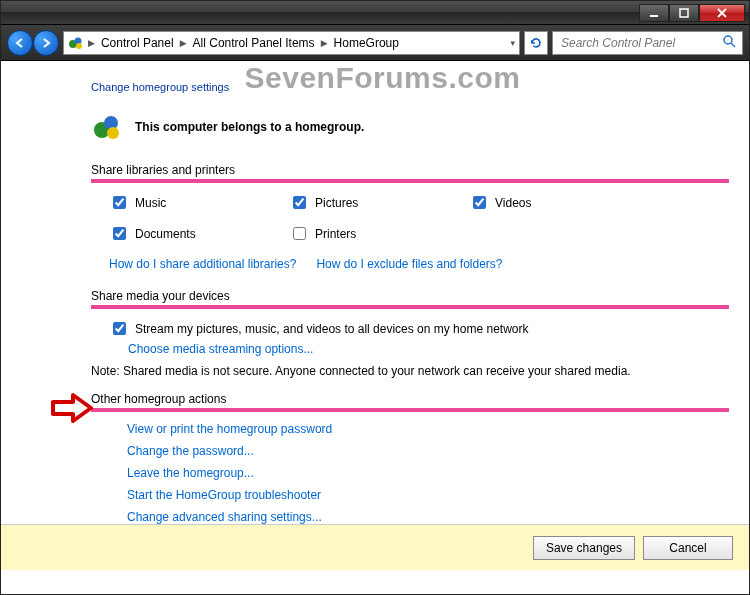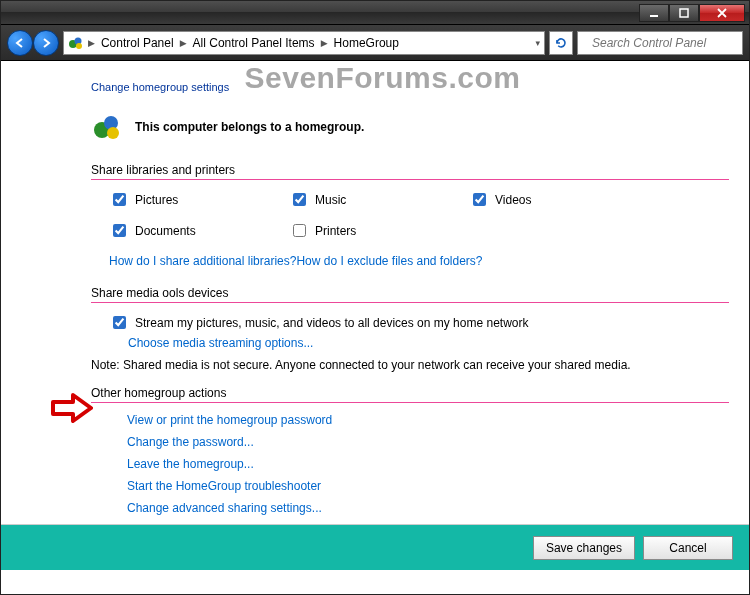--- a/index.html
+++ b/index.html
@@ -80,24 +80,24 @@
     width:16px; height:16px;
     display:flex; align-items:center; justify-content:center;
   }
   .refresh {
     width:24px; height:24px;
     background:#fff; border:1px solid #888;
     display:flex; align-items:center; justify-content:center;
     color:#1560bd;
   }
   .search {
-    width:166px; height:24px;
+    width:191px; height:24px;
     background:#fff; border:1px solid #888;
     display:flex; align-items:center;
-    padding:0 12px;
+    padding:0 6px;
     color:#777; font-style:italic;
     position:relative;
   }
   .search input {
     border:none; outline:none; flex:1; font-size:12px; font-style:italic; color:#777;
     background:transparent;
   }
   .search-icon { color:#2a6fc9; font-style:normal; }
   
   .menubar {
@@ -126,34 +126,34 @@
   .belongs {
     display:flex; align-items:center; gap:12px;
     margin-bottom:20px;
   }
   .hg-icon {
     width:32px; height:32px;
   }
   .section-label {
     font-weight:400;
     color:#000;
-    border-bottom:1px solid #ec4899;
+    border-bottom:4px solid #ec4899;
     padding-bottom:2px;
     margin-bottom:10px;
   }
   .checkgrid {
     display:grid;
     grid-template-columns: repeat(3, 180px);
     row-gap:12px;
     margin:0 0 14px 18px;
   }
   .cb { display:flex; align-items:center; gap:6px; }
   .cb input { width:13px; height:13px; accent-color:#2a6fc9; }
   .links-row {
-    display:flex; 
+    display:flex; gap:20px;
     margin:0 0 18px 18px;
   }
   a.lk, .lk {
     color:#0066cc; text-decoration:none; cursor:pointer;
   }
   .stream-block { margin:0 0 8px 18px; }
   .stream-block .cb { margin-bottom:4px; }
   .note { margin:8px 0 14px 0; color:#000; }
   .actions-list {
     margin-left:36px;
@@ -161,21 +161,21 @@
   }
   .arrow-callout {
     position:absolute;
     left:50px; top:332px;
     width:42px; height:30px;
   }
   
   .footer {
     height:46px;
     border-top:1px solid #ccc;
-    background:#14b8a6;
+    background:#fef9c3;
     display:flex; align-items:center; justify-content:flex-end;
     padding:0 16px; gap:8px;
   }
   .btn {
     min-width:90px; height:24px;
     background:linear-gradient(to bottom,#fdfdfd,#e3e3e3);
     border:1px solid #8a8a8a;
     font-size:12px;
     padding:0 12px;
     cursor:pointer;
@@ -278,46 +278,46 @@
         </svg>
       </span>
       <b>This computer belongs to a homegroup.</b>
     </div>
 
     <div class="section-label">Share libraries and printers</div>
 
     <div class="checkgrid">
       <label class="cb">
         <input type="checkbox" checked="" style="">
+        <span>Music</span>
+      </label>
+      <label class="cb">
+        <input type="checkbox" checked="" style="">
         <span>Pictures</span>
-      </label>
-      <label class="cb">
-        <input type="checkbox" checked="" style="">
-        <span>Music</span>
       </label>
       <label class="cb">
         <input type="checkbox" checked="" style="">
         <span>Videos</span>
       </label>
       <label class="cb">
         <input type="checkbox" checked="" style="">
         <span>Documents</span>
       </label>
       <label class="cb">
         <input type="checkbox" style="">
         <span>Printers</span>
       </label>
     </div>
 
     <div class="links-row">
       <a class="lk">How do I share additional libraries?</a>
       <a class="lk">How do I exclude files and folders?</a>
     </div>
 
-    <div class="section-label">Share media ools devices</div>
+    <div class="section-label">Share media your devices</div>
 
     <div class="stream-block">
       <label class="cb">
         <input type="checkbox" checked="" style="">
         <span>Stream my pictures, music, and videos to all devices on my home network</span>
       </label>
       <a class="lk" style="margin-left:19px;">Choose media streaming options...</a>
     </div>
 
     <div class="note">Note: Shared media is not secure. Anyone connected to your network can receive your shared media.</div>

